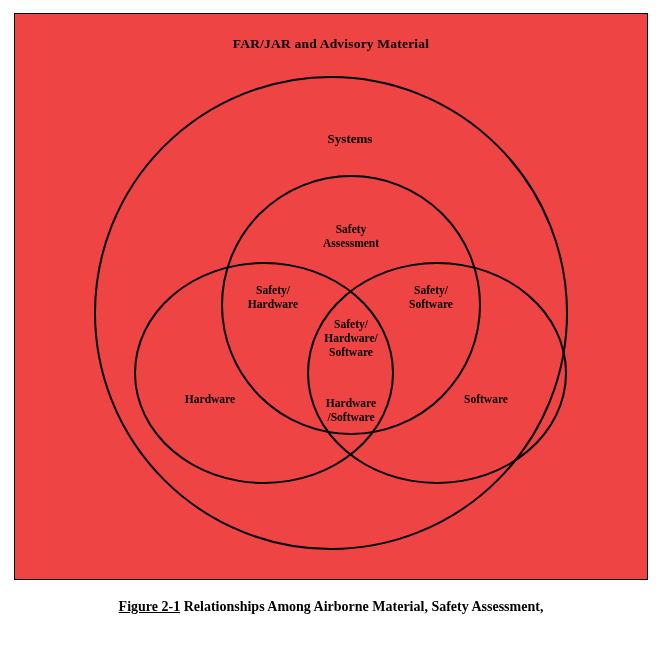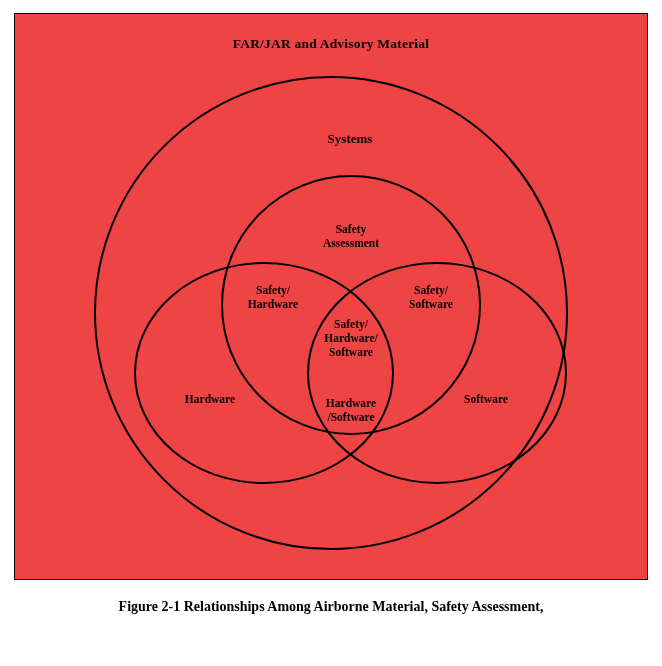--- a/index.html
+++ b/index.html
@@ -114,20 +114,21 @@
     position: absolute;
     left: 14px;
     top: 596px;
     width: 634px;
     text-align: center;
     font-size: 14px;
     font-weight: bold;
     line-height: 22px;
   }
   #caption-number {
+    text-decoration: underline;
   }
 </style>
 </head>
 <body>
 
 <div id="figure-frame">
   <div id="venn-stage">
 
     <div class="outer-title">FAR/JAR and Advisory Material</div>
 

